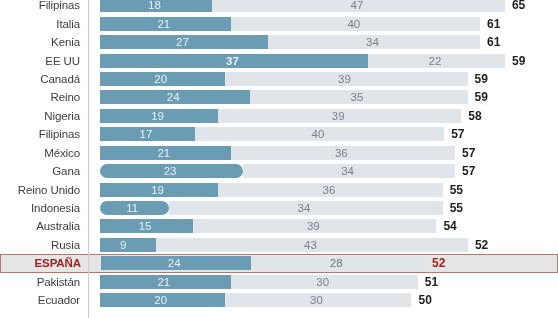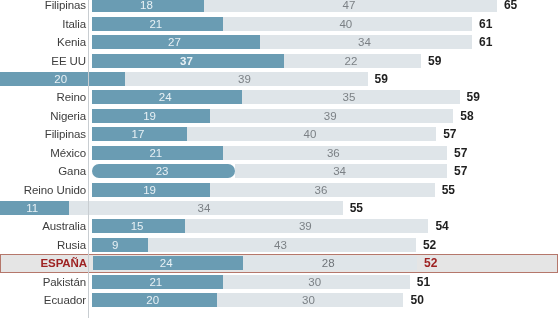--- a/index.html
+++ b/index.html
@@ -21,23 +21,23 @@
     height:18.45px;
     box-sizing:border-box;
   }
   .rowinner{
     position:absolute;
     left:0;top:0;right:0;bottom:0;
     display:flex;
     align-items:center;
   }
   .label{
-    width:92px;
+    width:100px;
     text-align:right;
-    padding-right:6px;
+    padding-right:20px;
     font-size:11.5px;
     color:#3d3d3d;
     white-space:nowrap;
     box-sizing:border-box;
     letter-spacing:-0.1px;
   }
   .bars{
     position:relative;
     flex:1;
     height:14px;
@@ -146,32 +146,33 @@
             <span class="segval">34</span>
           </div>
           <div class="total">61</div>
         </div>
       </div>
     </div>
     <div class="row">
       <div class="rowinner">
         <div class="label">EE UU</div>
         <div class="bars">
-          <div class="seg1" style="width: 192px; font-weight: bold;">
+          <div class="seg1" style="width: 268px; font-weight: bold;">
             <span class="segval">37</span>
           </div>
           <div class="seg2" style="width: 137.06px;">
             <span class="segval">22</span>
           </div>
           <div class="total">59</div>
         </div>
       </div>
     </div>
     <div class="row">
       <div class="rowinner">
+        <div class="label">Canadá</div>
         <div class="bars">
           <div class="seg1" style="width: 124.6px;">
             <span class="segval">20</span>
           </div>
           <div class="seg2" style="width: 242.97px;">
             <span class="segval">39</span>
           </div>
           <div class="total">59</div>
         </div>
       </div>
@@ -255,22 +256,23 @@
           </div>
           <div class="seg2" style="width: 224.28px;">
             <span class="segval">36</span>
           </div>
           <div class="total">55</div>
         </div>
       </div>
     </div>
     <div class="row">
       <div class="rowinner">
-        <div class="bars">
-          <div class="seg1" style="width: 68.53px;">
+        <div class="label">Indonesia</div>
+        <div class="bars">
+          <div class="seg1" style="width: 68.53px; border-radius: 7px;">
             <span class="segval">11</span>
           </div>
           <div class="seg2" style="width: 274.12px;">
             <span class="segval">34</span>
           </div>
           <div class="total">55</div>
         </div>
       </div>
     </div>
     <div class="row">
@@ -287,21 +289,21 @@
         </div>
       </div>
     </div>
     <div class="row">
       <div class="rowinner">
         <div class="label">Rusia</div>
         <div class="bars">
           <div class="seg1" style="width: 56.07px;">
             <span class="segval">9</span>
           </div>
-          <div class="seg2" style="width: 267.89px;">
+          <div class="seg2" style="width: 267.89px; padding-left: 44px;">
             <span class="segval">43</span>
           </div>
           <div class="total">52</div>
         </div>
       </div>
     </div>
     <div class="row highlight">
       <div class="rowinner">
         <div class="label">ESPAÑA</div>
         <div class="bars">

